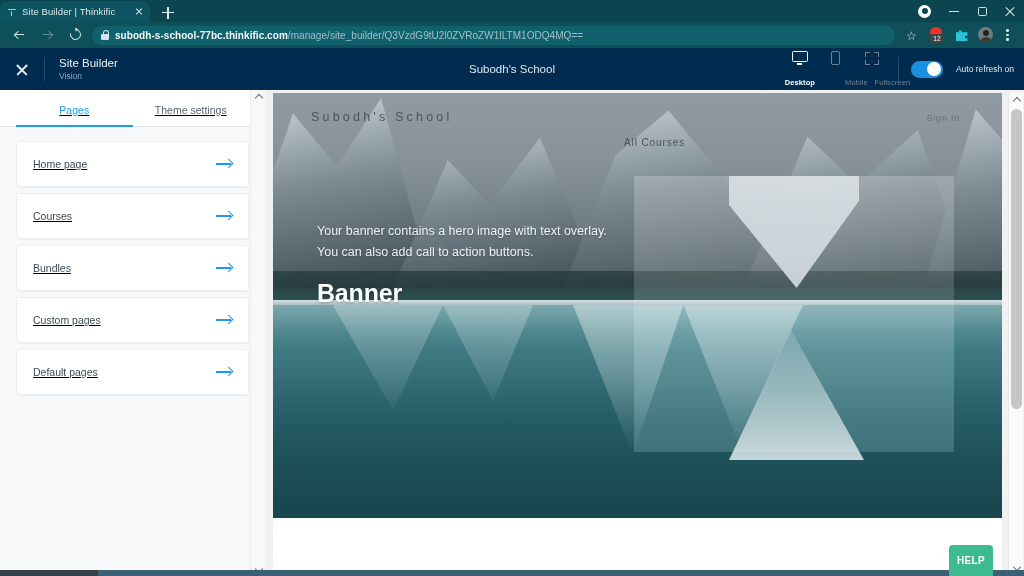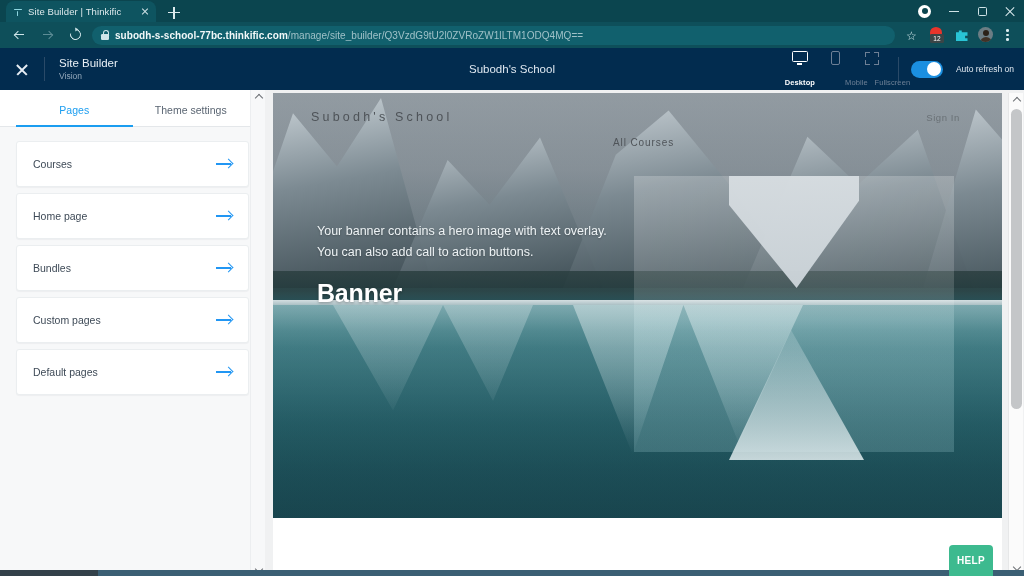--- a/index.html
+++ b/index.html
@@ -8,21 +8,21 @@
     font-family: "Liberation Sans", sans-serif;
     background:#ffffff;
     -webkit-font-smoothing: antialiased;
   }
 
   
   .browser { width:1024px; height:576px; position:relative; }
 
   .tabstrip {
     height:22px; background:#0b454f; display:flex; align-items:flex-end;
-    padding-left:6px; position:relative;
+    position:relative;
   }
   .tab {
     height:21px; min-width:150px; max-width:152px; background:#0e5460;
     border-radius:8px 8px 0 0; display:flex; align-items:center;
     padding:0 5px 0 7px; gap:5px; position:relative;
   }
   .tab-favicon { width:10px; height:10px; flex:0 0 10px; position:relative; }
   .tab-favicon::before {
     content:""; position:absolute; left:1px; top:2px; width:8px; height:1.5px;
     background:#8fd6e0; border-radius:1px;
@@ -227,21 +227,21 @@
     border-radius:50%; background:#ffffff;
   }
   .toggle-lbl { font-size:8.5px; color:#e2eaf2; }
 
   
   .split { display:flex; height:486px; background:#f6f7f8; }
 
   
   .sidebar {
     width:265px; background:#f7f8f9; position:relative; padding:0 8px 0 8px;
-    display:flex; flex-direction:column;
+    display:flex; flex-direction:column;text-decoration:underline;
   }
   .tabs {
     display:flex; background:#ffffff; margin:0 -8px; padding:0 16px;
     border-bottom:1px solid #e4e7ea;
   }
   .tabbtn {
     flex:1; text-align:center; font-size:10.5px; color:#5a6572;
     padding:14px 0 10px; position:relative; cursor:pointer;
   }
   .tabbtn.active { color:#1b9df0; }
@@ -358,21 +358,21 @@
     display:flex; align-items:center; padding:0 22px;
   }
   .site-name {
     font-size:12.5px; color:#4e5358; letter-spacing:3.2px; margin-left:16px;
   }
   .site-signin {
     margin-left:auto; font-size:9.5px; color:#6a7176; letter-spacing:.6px;
     cursor:pointer; margin-right:20px;
   }
   .site-allcourses {
-    position:absolute; left:340px; top:44px; font-size:10px; color:#4f5459;
+    position:absolute; left:351px; top:44px; font-size:10px; color:#4f5459;
     letter-spacing:.9px; z-index:5; cursor:pointer;
   }
   .banner-block {
     position:absolute; left:44px; top:128px; z-index:6; width:300px;
   }
   .banner-sub {
     font-size:12.5px; line-height:21px; color:#eef3f5;
     text-shadow:0 1px 2px rgba(0,0,0,.25);
   }
   .banner-title {
@@ -524,25 +524,25 @@
 
   <div class="split">
 
     <div class="sidebar">
       <div class="tabs">
         <div class="tabbtn active"><span>Pages</span></div>
         <div class="tabbtn"><span>Theme settings</span></div>
       </div>
       <div class="pagelist">
         <div class="pagecard">
+          <span class="nm">Home page</span>
+          <span class="arr"></span>
+        </div>
+        <div class="pagecard">
           <span class="nm">Courses</span>
-          <span class="arr"></span>
-        </div>
-        <div class="pagecard">
-          <span class="nm">Home page</span>
           <span class="arr"></span>
         </div>
         <div class="pagecard">
           <span class="nm">Bundles</span>
           <span class="arr"></span>
         </div>
         <div class="pagecard">
           <span class="nm">Custom pages</span>
           <span class="arr"></span>
         </div>

